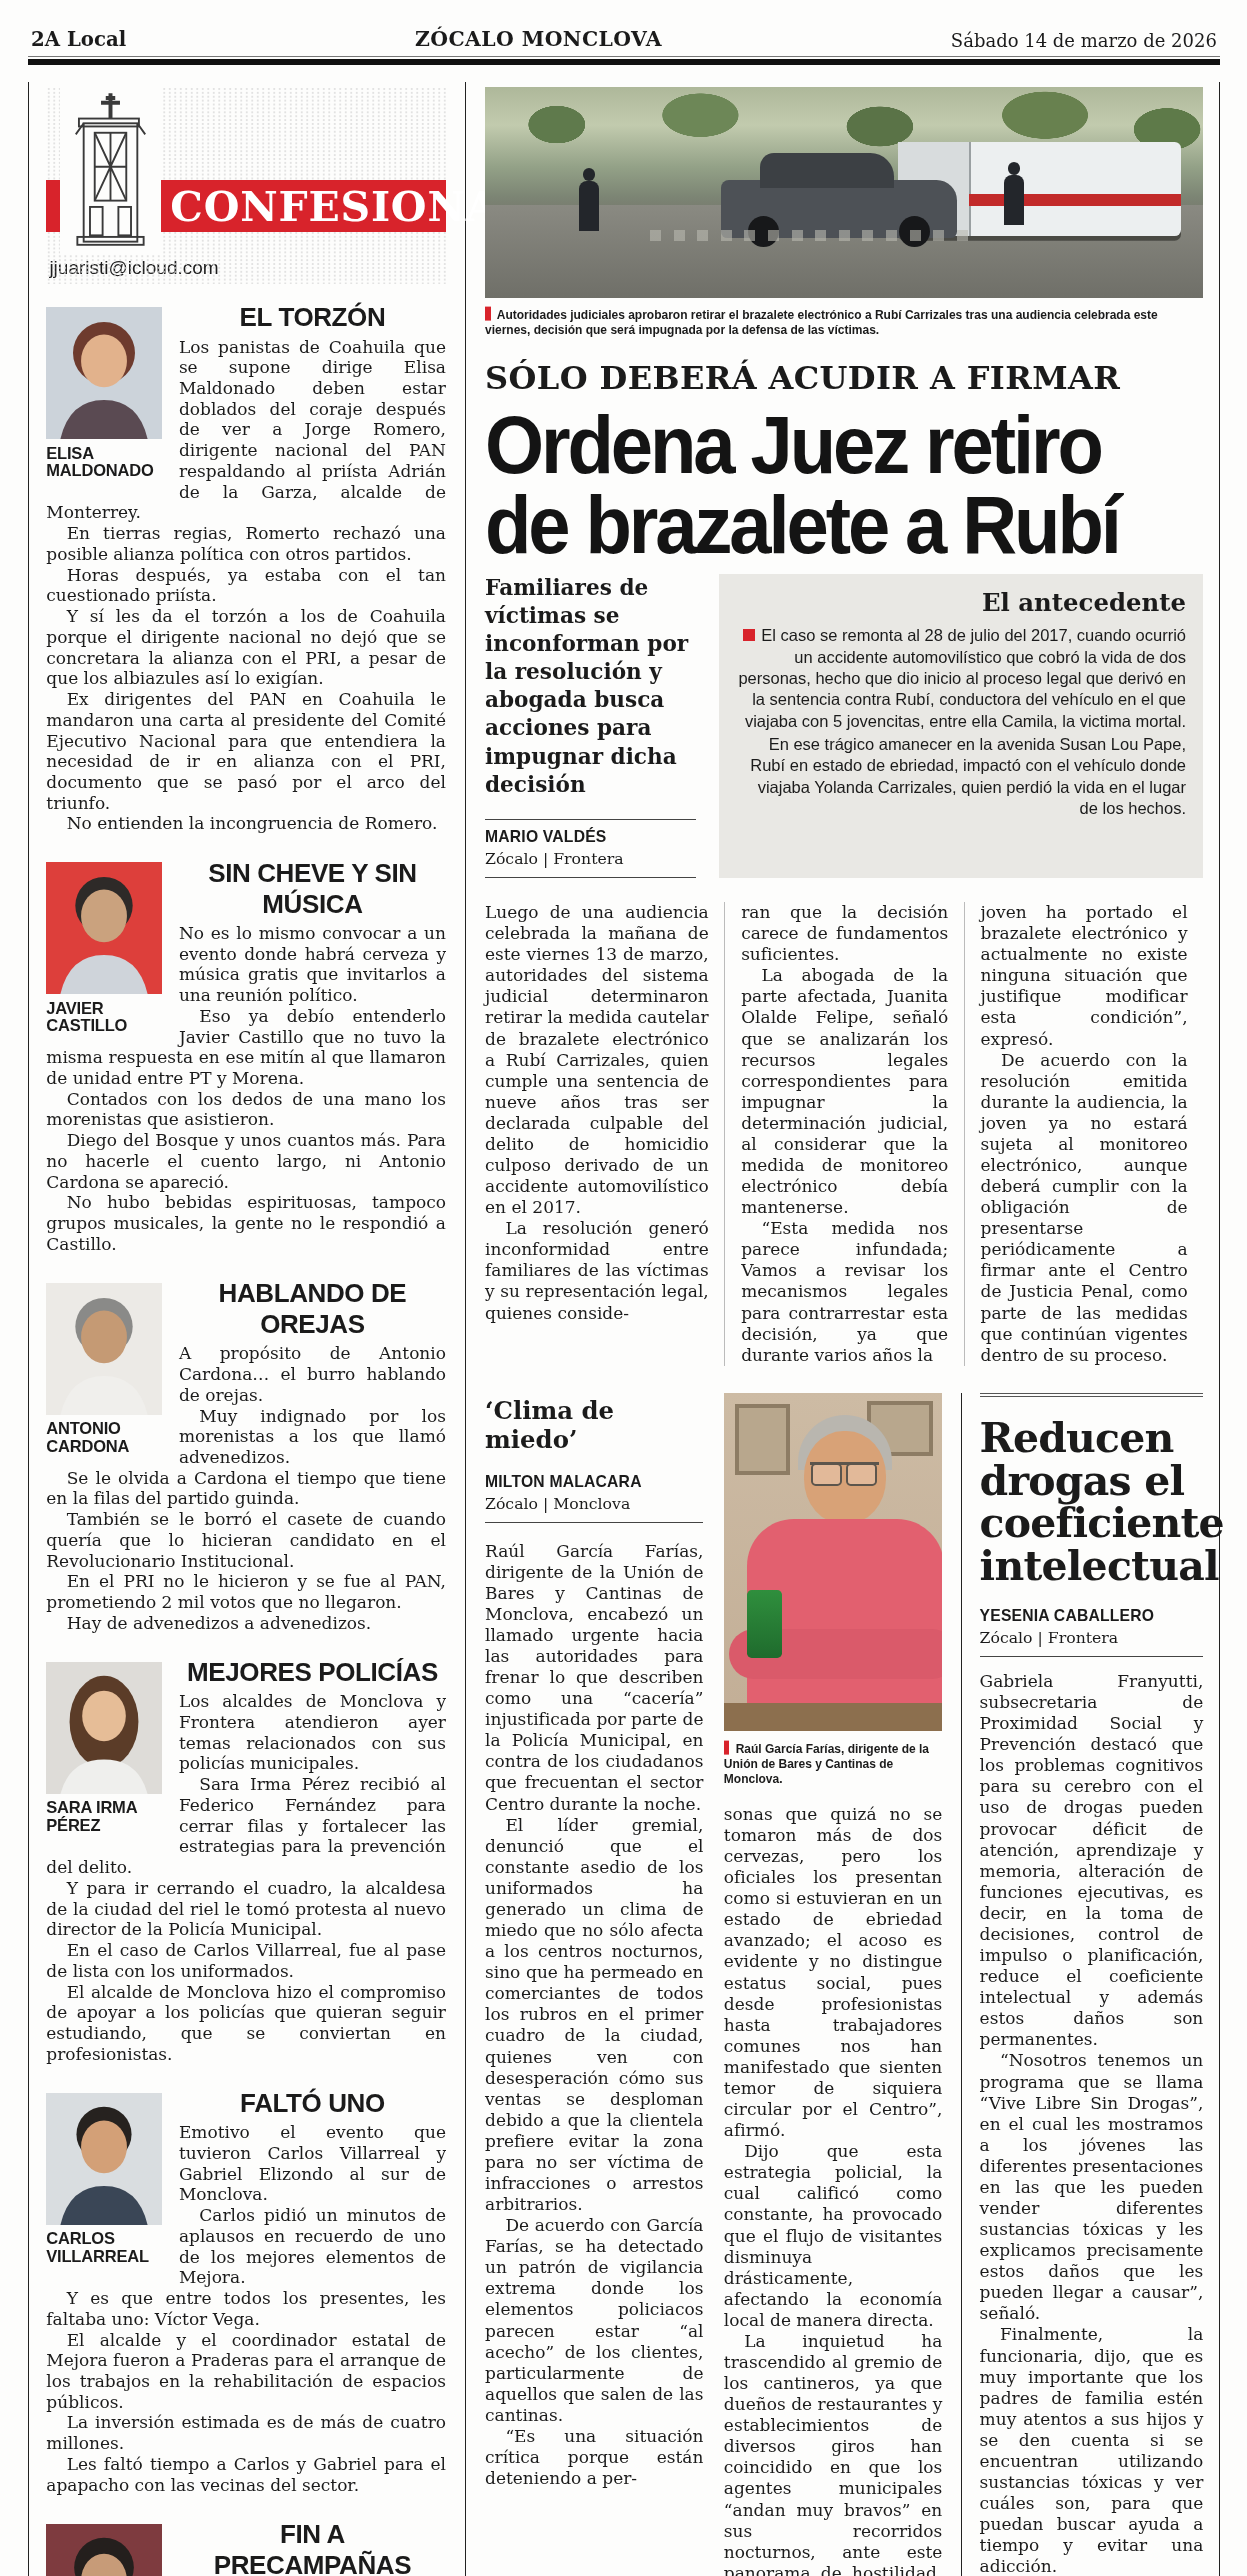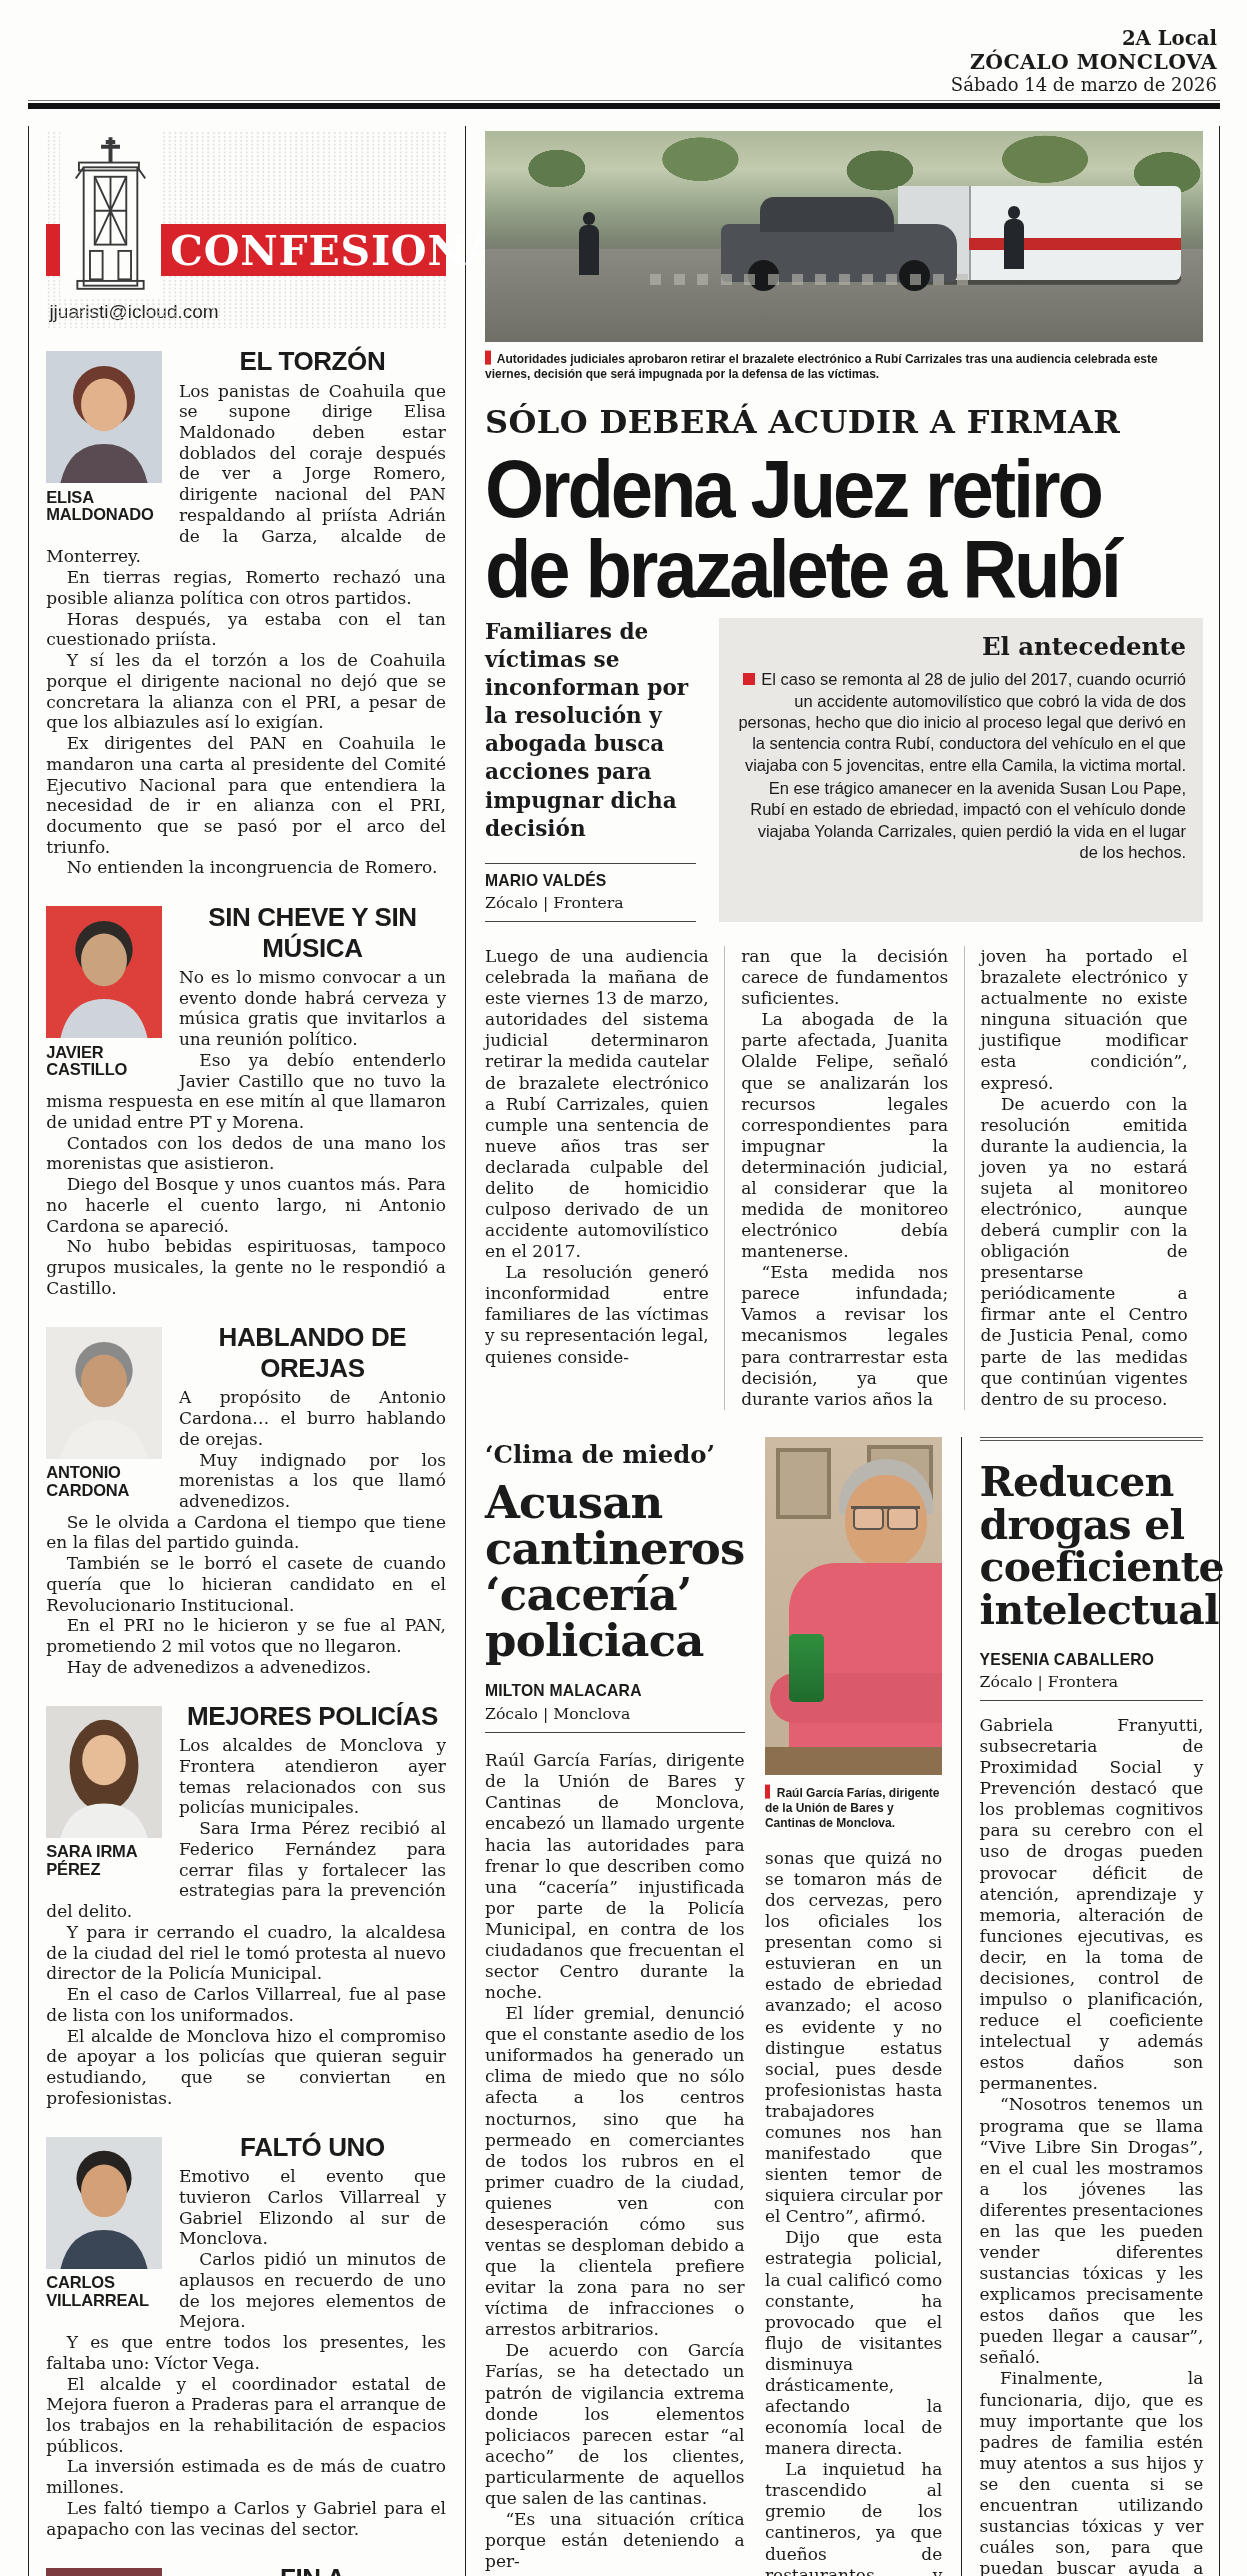--- a/index.html
+++ b/index.html
@@ -6,21 +6,21 @@
     --ink:#1b1b1b;
     --red:#d8232b;
     --rule:#222;
     --hair-rule:#8a8a8a;
   }
   *{box-sizing:border-box;margin:0;padding:0}
   body{background:#fff;color:var(--ink);font-family:"DejaVu Serif","Liberation Serif",serif;}
   .page{width:1248px;min-height:2576px;margin:0 auto;background:#fdfdfc;padding:27px 28px 31px 28px;}
 
   
-  .hdr{display:flex;align-items:flex-end;justify-content:space-between;padding:0 3.1px 4.7px 3.1px;border-bottom:0.8px solid #777;flex-direction:column;}
+  .hdr{display:flex;align-items:flex-end;justify-content:space-between;padding:0 3.1px 4.7px 3.1px;border-bottom:0.8px solid #777;}
   .hdr .sec{font-weight:bold;font-size:19.7px;}
   .hdr .mast{font-weight:bold;font-size:20.4px;letter-spacing:0.4px;}
   .hdr .date{font-size:18px;}
   .hdr-thick{height:5.5px;background:#111;margin-top:2.4px;}
 
   
   .content{display:grid;grid-template-columns:437px 1fr;margin-top:17.3px;border-left:0.8px solid var(--rule);border-right:0.8px solid var(--rule);}
   .left-col{border-right:0.8px solid var(--rule);padding:4.7px 19px 7.9px 17.3px;}
   .right-col{padding:4.7px 15.7px 7.9px 19px;}
 
@@ -336,21 +336,20 @@
             <p>De acuerdo con la resolución emitida durante la audiencia, la joven ya no estará sujeta al monitoreo electrónico, aunque deberá cumplir con la obligación de presentarse periódicamente a firmar ante el Centro de Justicia Penal, como parte de las medidas que continúan vigentes dentro de su proceso.</p>
           </div>
       </div>
 
       <div class="lower">
         <div class="lower-left">
 
           <div class="cant-grid">
             <div>
               <div class="cant-kicker">‘Clima de miedo’</div>
-              <h2 class="cant-head">Acusan cantineros ‘cacería’ policiaca</h2>
               <div class="sm-byline">
                 <div class="by-name">MILTON MALACARA</div>
                 <div class="by-credit">Zócalo | Monclova</div>
               </div>
               <div class="cant-col flow">
                   <p>Raúl García Farías, dirigente de la Unión de Bares y Cantinas de Monclova, encabezó un llamado urgente hacia las autoridades para frenar lo que describen como una “cacería” injustificada por parte de la Policía Municipal, en contra de los ciudadanos que frecuentan el sector Centro durante la noche.</p>
                   <p>El líder gremial, denunció que el constante asedio de los uniformados ha generado un clima de miedo que no sólo afecta a los centros nocturnos, sino que ha permeado en comerciantes de todos los rubros en el primer cuadro de la ciudad, quienes ven con desesperación cómo sus ventas se desploman debido a que la clientela prefiere evitar la zona para no ser víctima de infracciones o arrestos arbitrarios.</p>
                   <p>De acuerdo con García Farías, se ha detectado un patrón de vigilancia extrema donde los elementos policiacos parecen estar “al acecho” de los clientes, particularmente de aquellos que salen de las cantinas.</p>
                   <p>“Es una situación crítica porque están deteniendo a per-</p>
                 </div>

